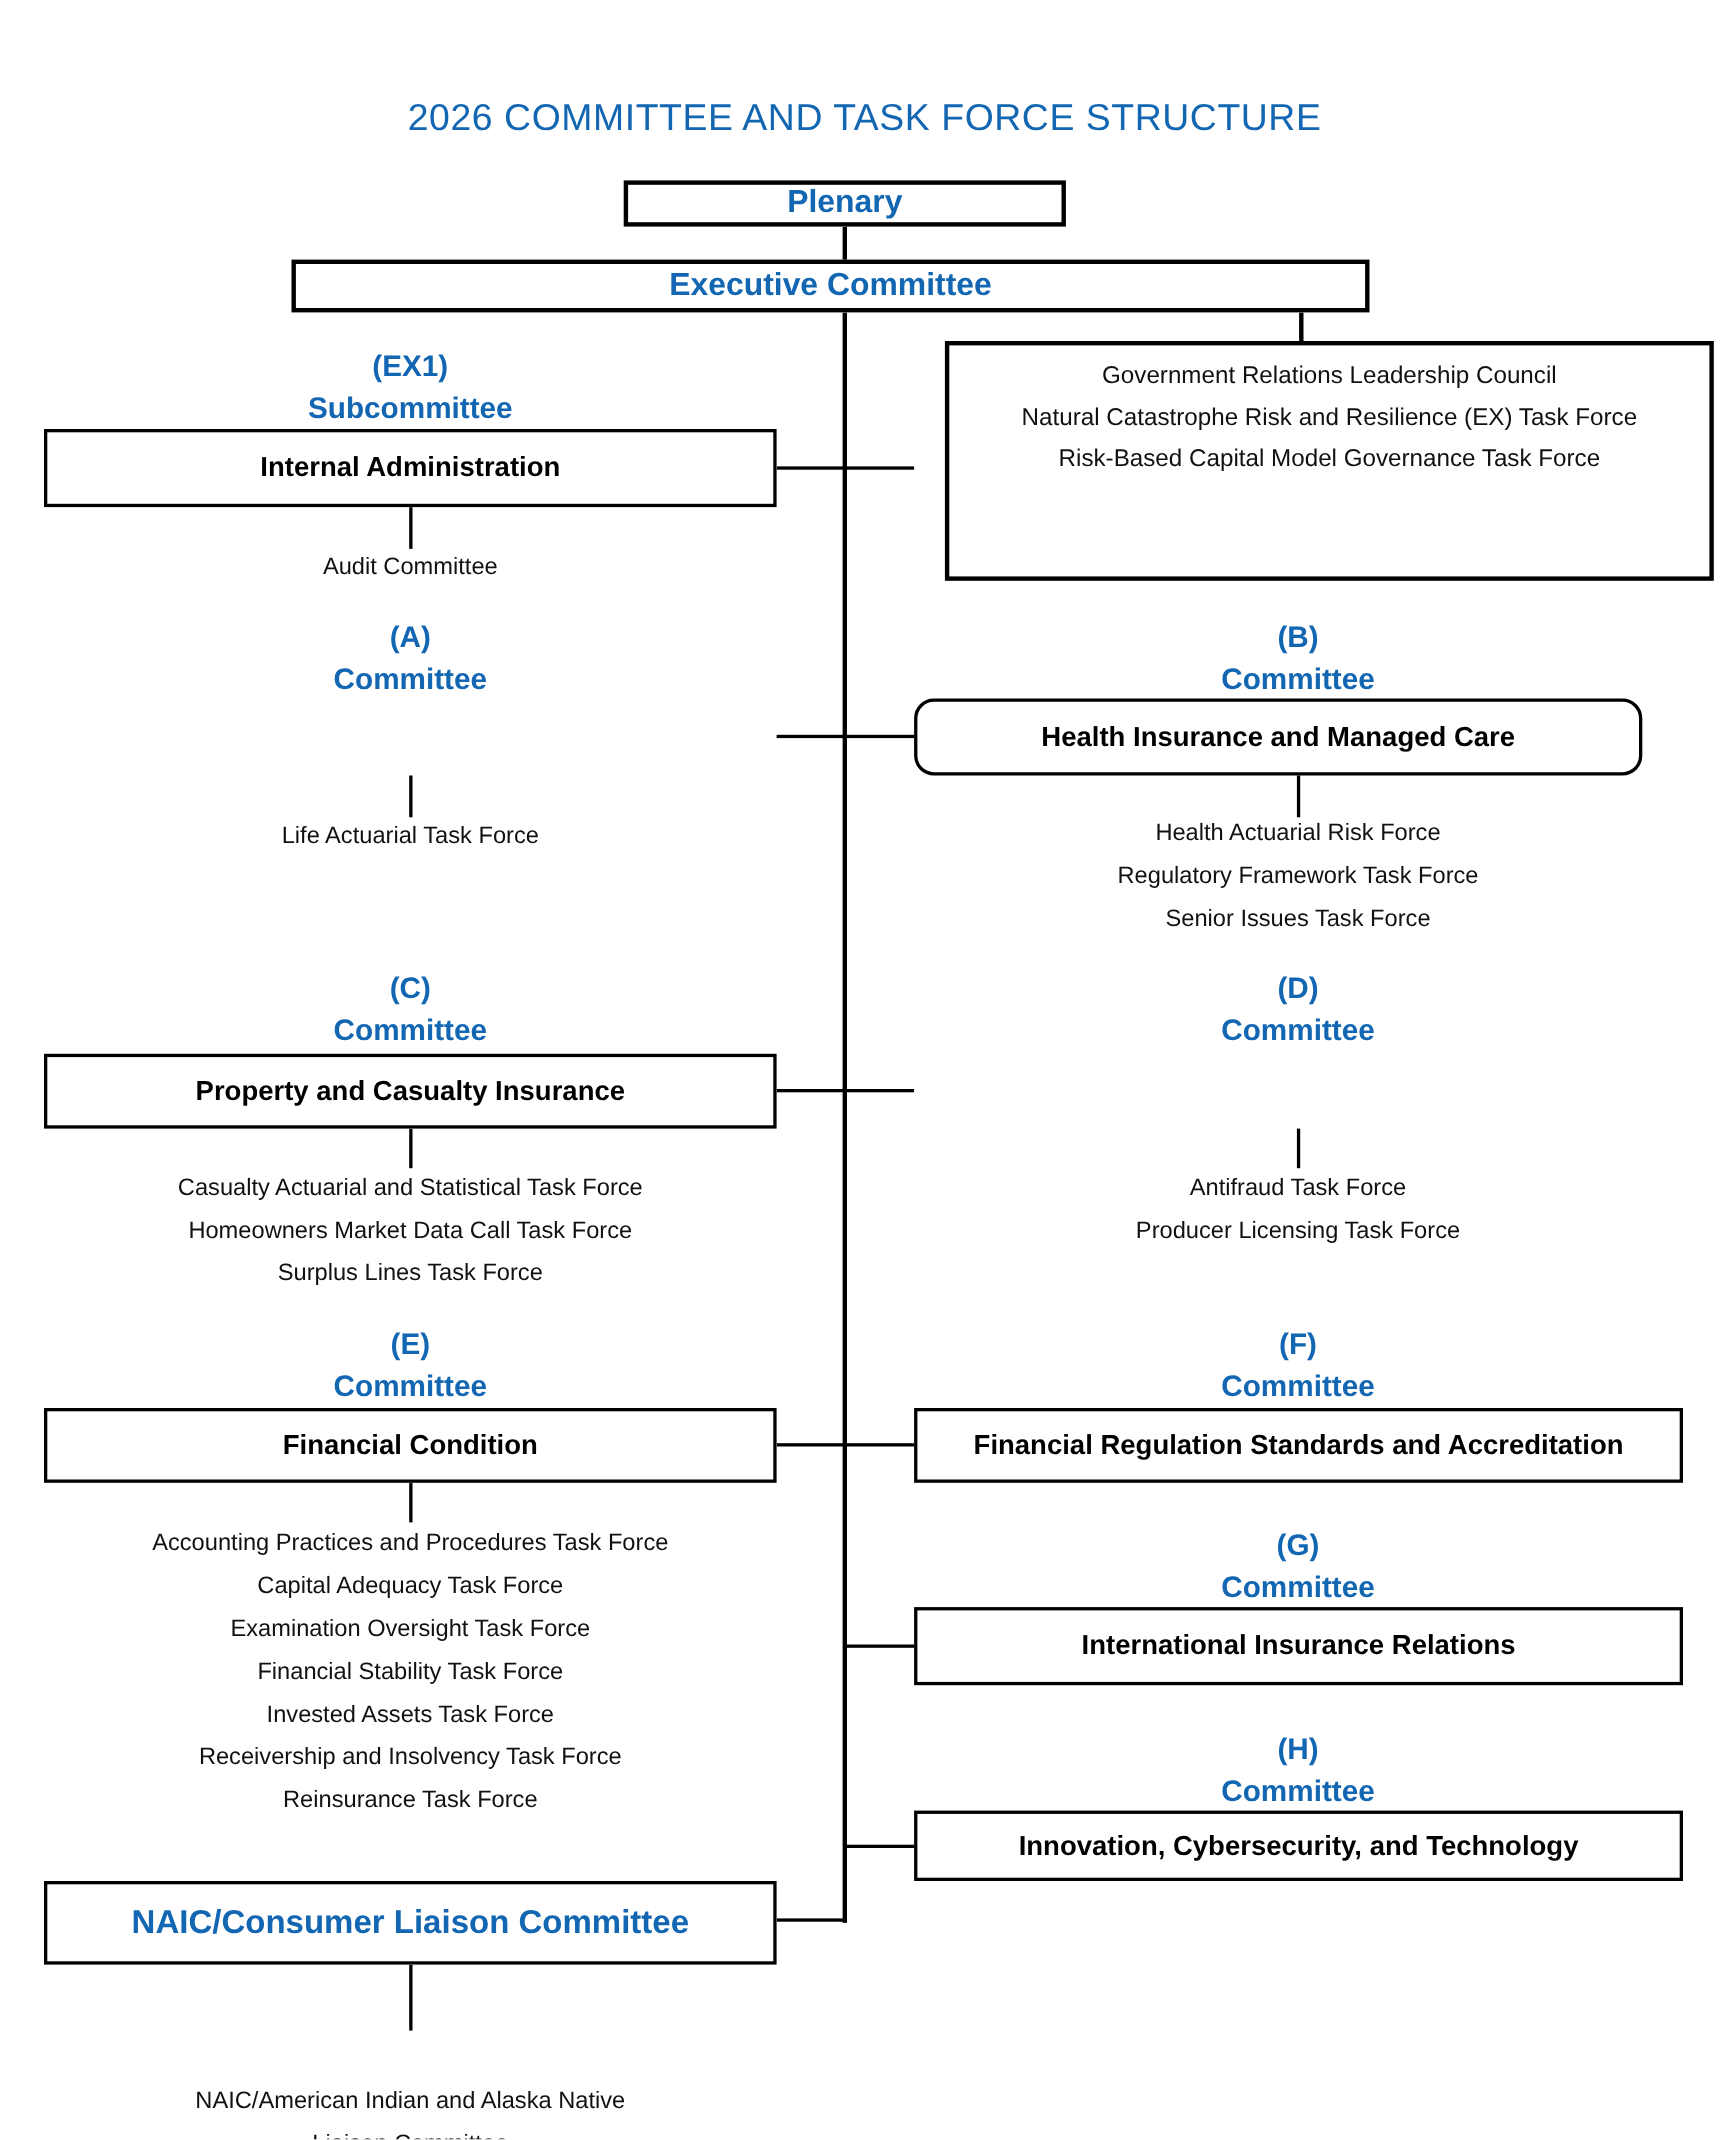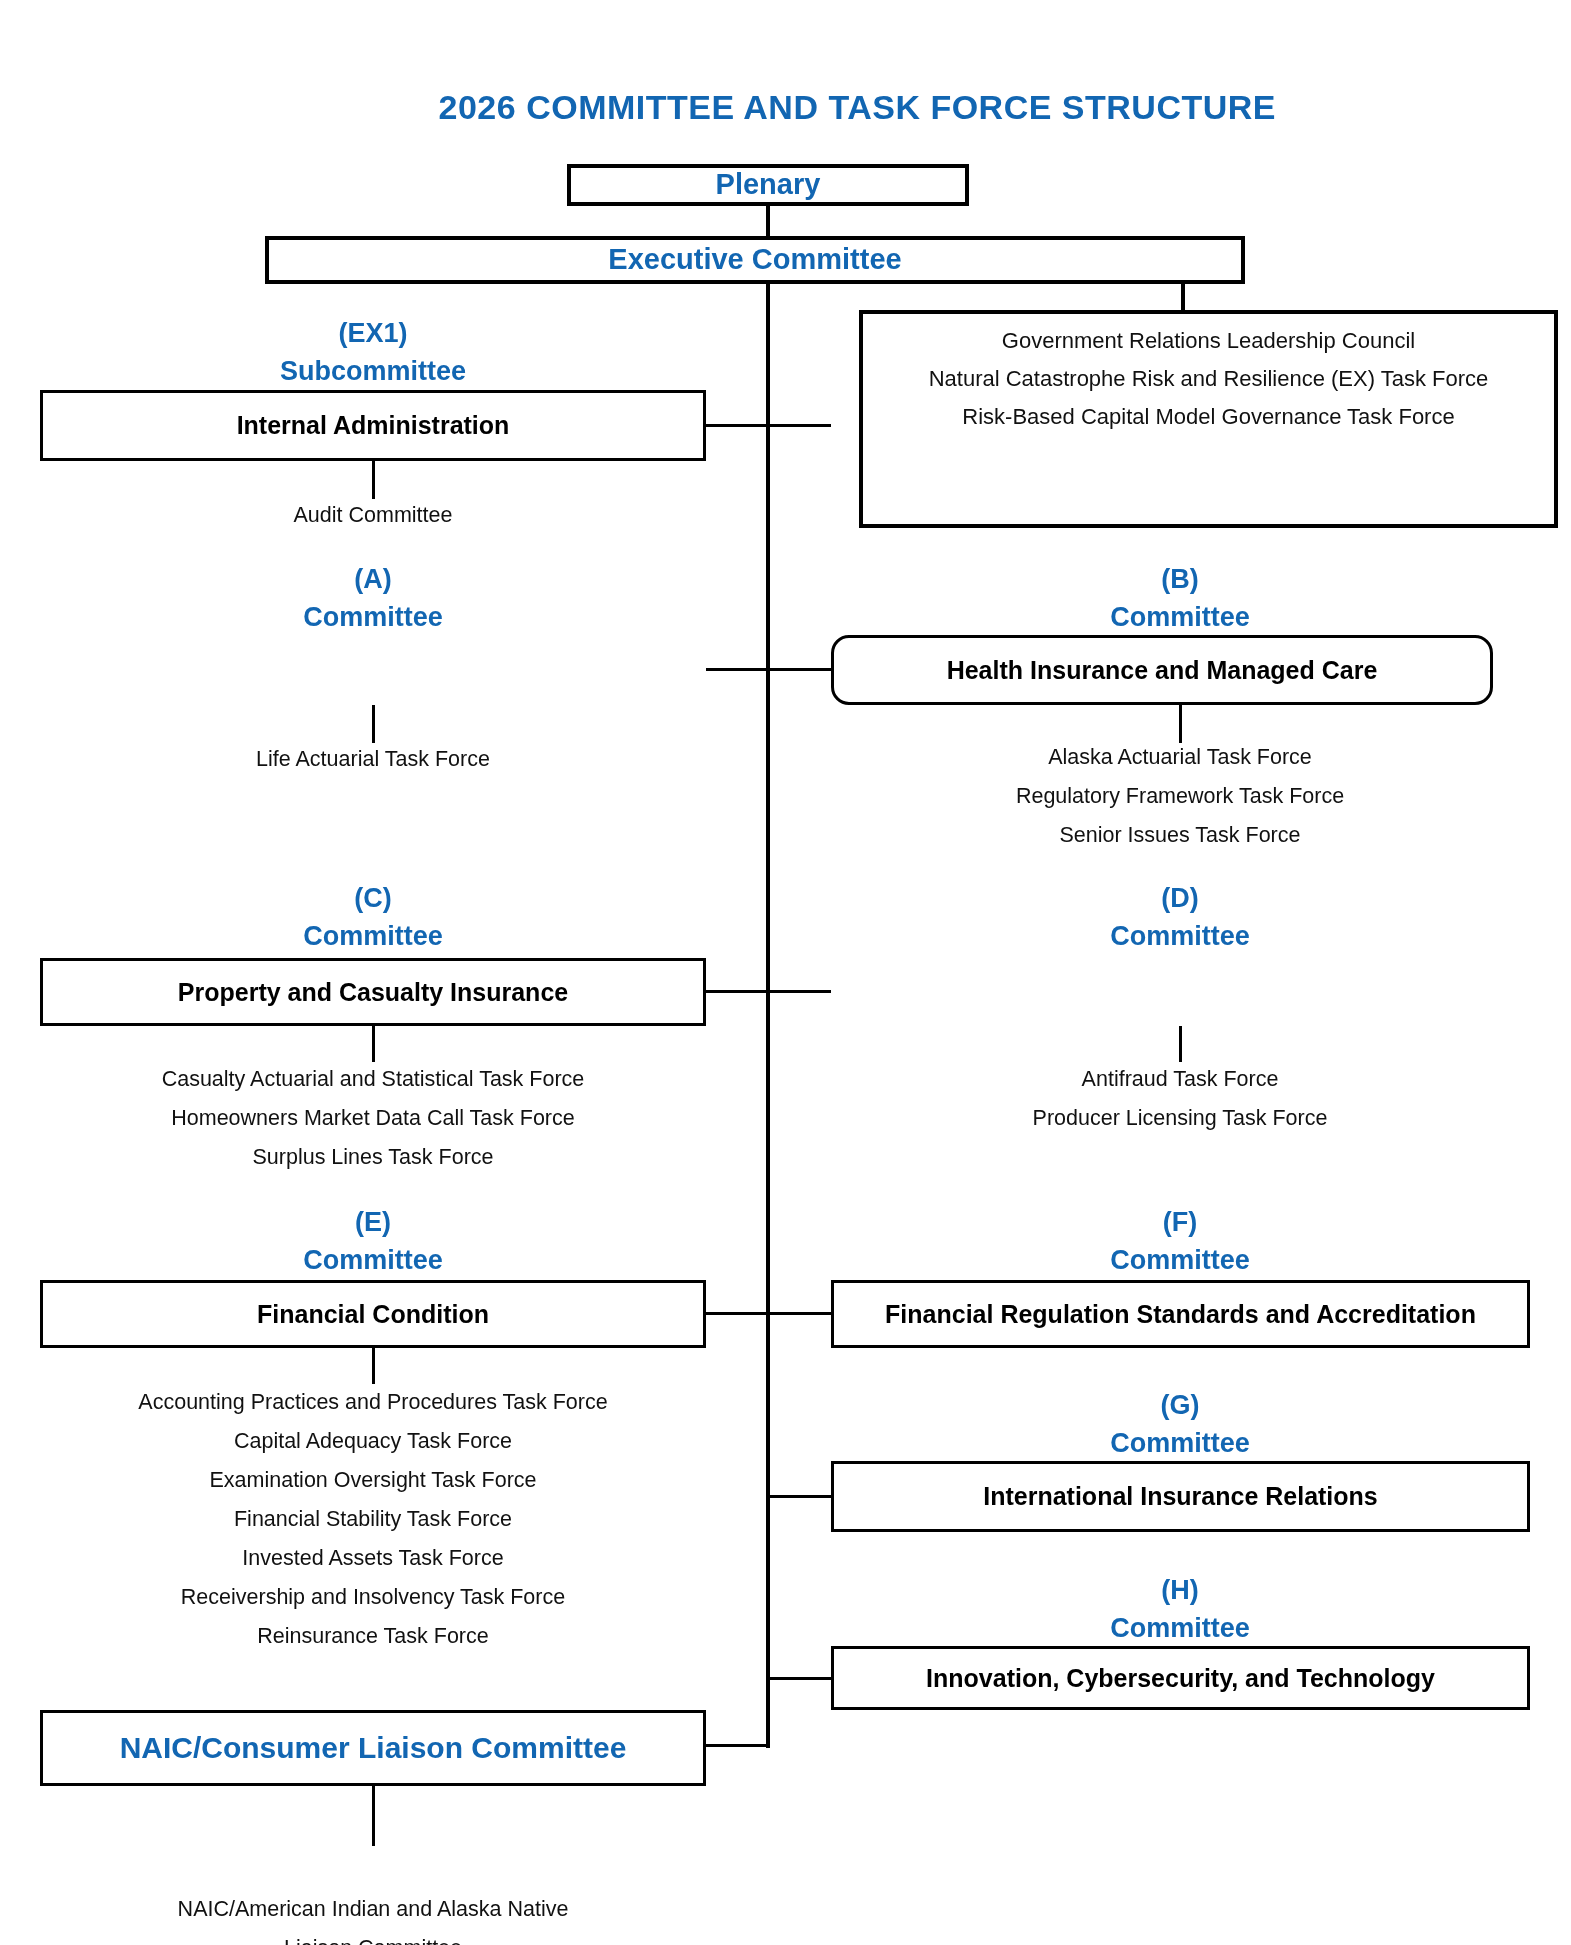--- a/index.html
+++ b/index.html
@@ -1,21 +1,21 @@
 <!DOCTYPE html>
 <html style="--blue: #1266B2;"><head>
 <meta charset="utf-8">
 <style>
   html,body{margin:0;padding:0;background:#fff;}
   #canvas{
     position:relative;width:1571px;height:1945px;background:#ffffff;
     font-family:"Liberation Sans", sans-serif;overflow:hidden;
   }
   .title{
-    position:absolute;text-align:right;font-weight:bold;font-size:34px;
+    position:absolute;text-align:center;font-weight:normal;font-size:34px;
     letter-spacing:.5px;color:var(--blue);
   }
   .box{
     position:absolute;box-sizing:border-box;border:3px solid #000;background:#fff;
     display:flex;align-items:center;justify-content:center;text-align:center;
     font-weight:bold;font-size:25px;color:#000;line-height:1.15;
   }
   .hdr{border-width:4px;color:var(--blue);font-size:29px;}
   .blue-box-text{color:var(--blue);font-size:30px;}
   .council{
@@ -98,21 +98,21 @@
   </div>
 
   <div class="glabel" style="left:930px;top:560px;width:500px;">
     <div>(B)</div>
     <div>Committee</div>
   </div>
   <div class="box" style="left:831px;top:635px;width:662px;height:70px;border-radius:18px;">
     <span>Health Insurance and Managed Care</span>
   </div>
   <div class="list" style="left:930px;top:738px;width:500px;">
-    <div>Alaska Actuarial Task Force</div>
+    <div>Health Actuarial Risk Force</div>
     <div>Regulatory Framework Task Force</div>
     <div>Senior Issues Task Force</div>
   </div>
 
   <div class="glabel" style="left:123px;top:879px;width:500px;">
     <div>(C)</div>
     <div>Committee</div>
   </div>
   <div class="box" style="left:40px;top:958px;width:666px;height:68px;">
     <span>Property and Casualty Insurance</span>

